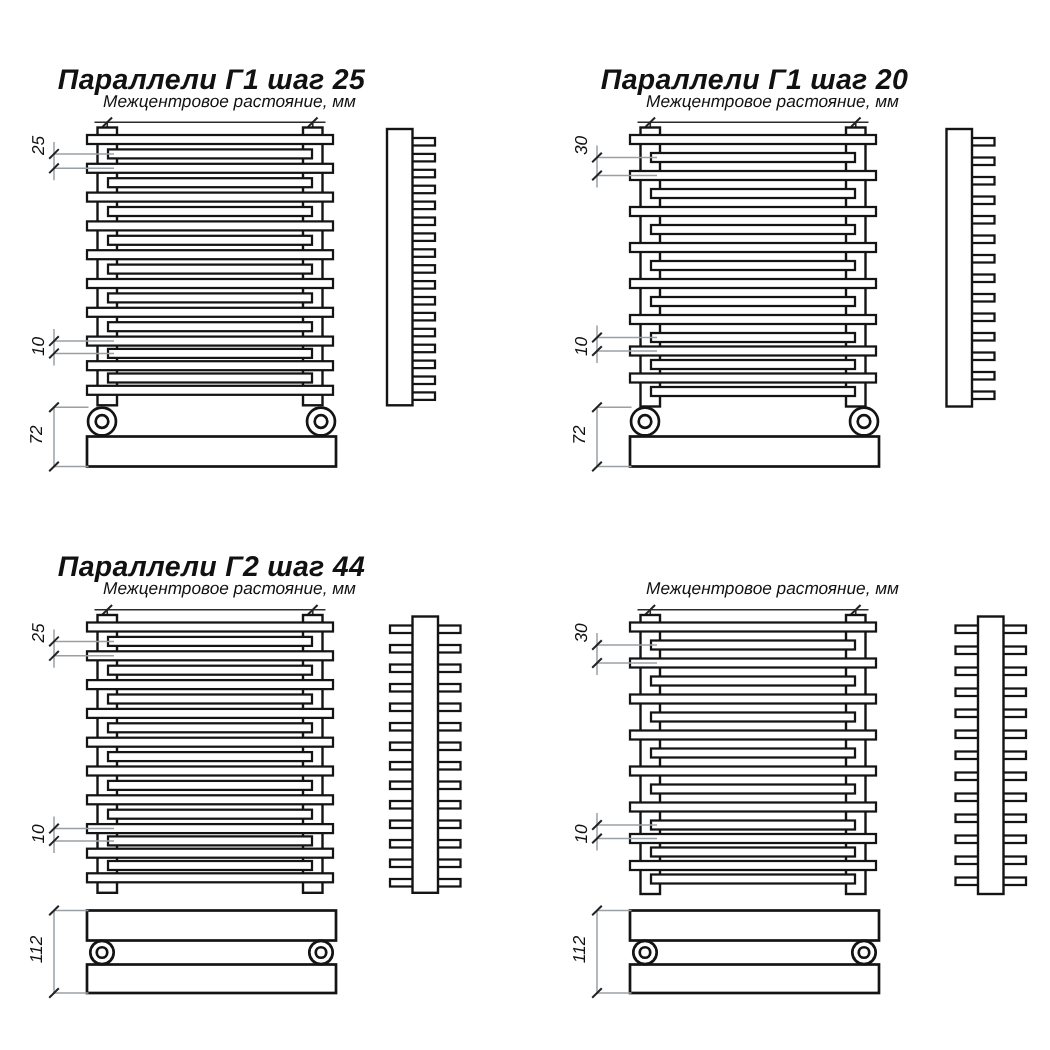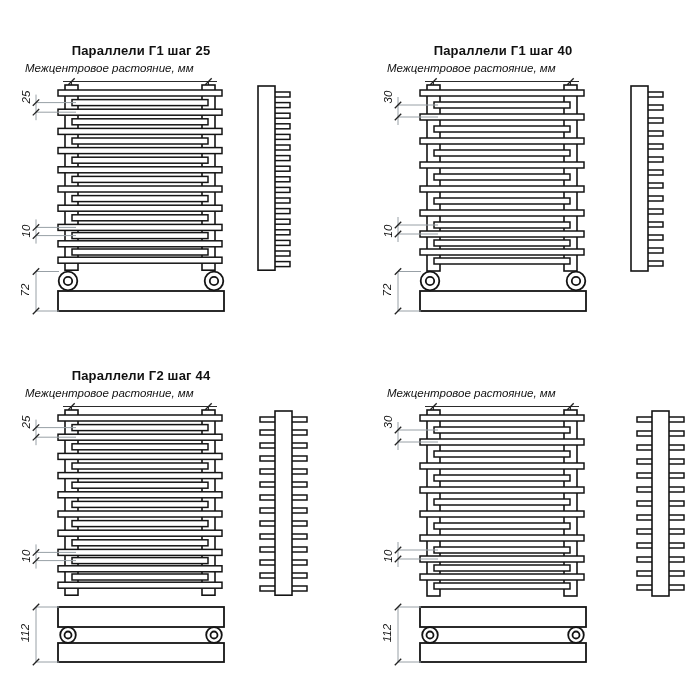--- a/index.html
+++ b/index.html
@@ -5,22 +5,22 @@
   html,body{margin:0;padding:0;background:#fff;}
   #sheet{position:relative;width:700px;height:700px;background:#ffffff;overflow:hidden;
          font-family:"Liberation Sans", sans-serif;color:#111;}
   .quadrant{position:absolute;width:350px;height:360px;}
   .q-tl{left:0;top:0}
   .q-tr{left:362px;top:0}
   .q-bl{left:0;top:325px}
   .q-br{left:362px;top:325px}
   .draw{position:absolute;left:0;top:0;}
   .q-title{position:absolute;left:35px;top:43px;width:212px;text-align:center;
-           font-size:13px;font-weight:bold;letter-spacing:.2px;white-space:nowrap;}
-  .q-subtitle{position:absolute;left:25px;top:62px;width:232px;
+           font-size:19px;font-weight:bold;font-style:italic;letter-spacing:.2px;white-space:nowrap;}
+  .q-subtitle{position:absolute;left:37px;top:62px;width:232px;text-align:center;
            font-size:11.5px;font-style:italic;white-space:nowrap;}
   .dim-label{position:absolute;width:40px;text-align:center;font-size:11.5px;font-style:italic;
            transform:rotate(-90deg);transform-origin:center center;white-space:nowrap;}
   .dim-step{left:6px;top:91px;}
   .dim-bstep{left:6px;top:225px;}
   .g1 .dim-depth{left:5px;top:284px;}
   .g2 .dim-depth{left:5px;top:302px;}
 </style>
 </head>
 <body>
@@ -183,21 +183,21 @@
           <circle cx="214" cy="281" r="4.2" fill="#fff" stroke="#141414" stroke-width="1.8"></circle>
         </g>
         <g>
           <line x1="36" y1="271.5" x2="59" y2="271.5" stroke="#98a0a6" stroke-width="1"></line>
           <line x1="36" y1="311" x2="59" y2="311" stroke="#98a0a6" stroke-width="1"></line>
           <line x1="36" y1="271.5" x2="36" y2="311" stroke="#98a0a6" stroke-width="1"></line>
           <line x1="32.8" y1="274.7" x2="39.2" y2="268.3" stroke="#222" stroke-width="1.3"></line>
           <line x1="32.8" y1="314.2" x2="39.2" y2="307.8" stroke="#222" stroke-width="1.3"></line>
         </g>
       </svg>
-    <div class="q-title">Параллели Г1 шаг 40</div>
+    <div class="q-title">Параллели Г1 шаг 20</div>
     <div class="q-subtitle">Межцентровое растояние, мм</div>
     <div class="dim-label dim-step">30</div>
     <div class="dim-label dim-bstep">10</div>
     <div class="dim-label dim-depth">72</div>
   </section>
 
   <section class="quadrant q-bl g2">
     <svg class="draw" width="350" height="360">
         <g>
           <line x1="63" y1="81.5" x2="217" y2="81.5" stroke="#2b2b2b" stroke-width="1.1"></line>

